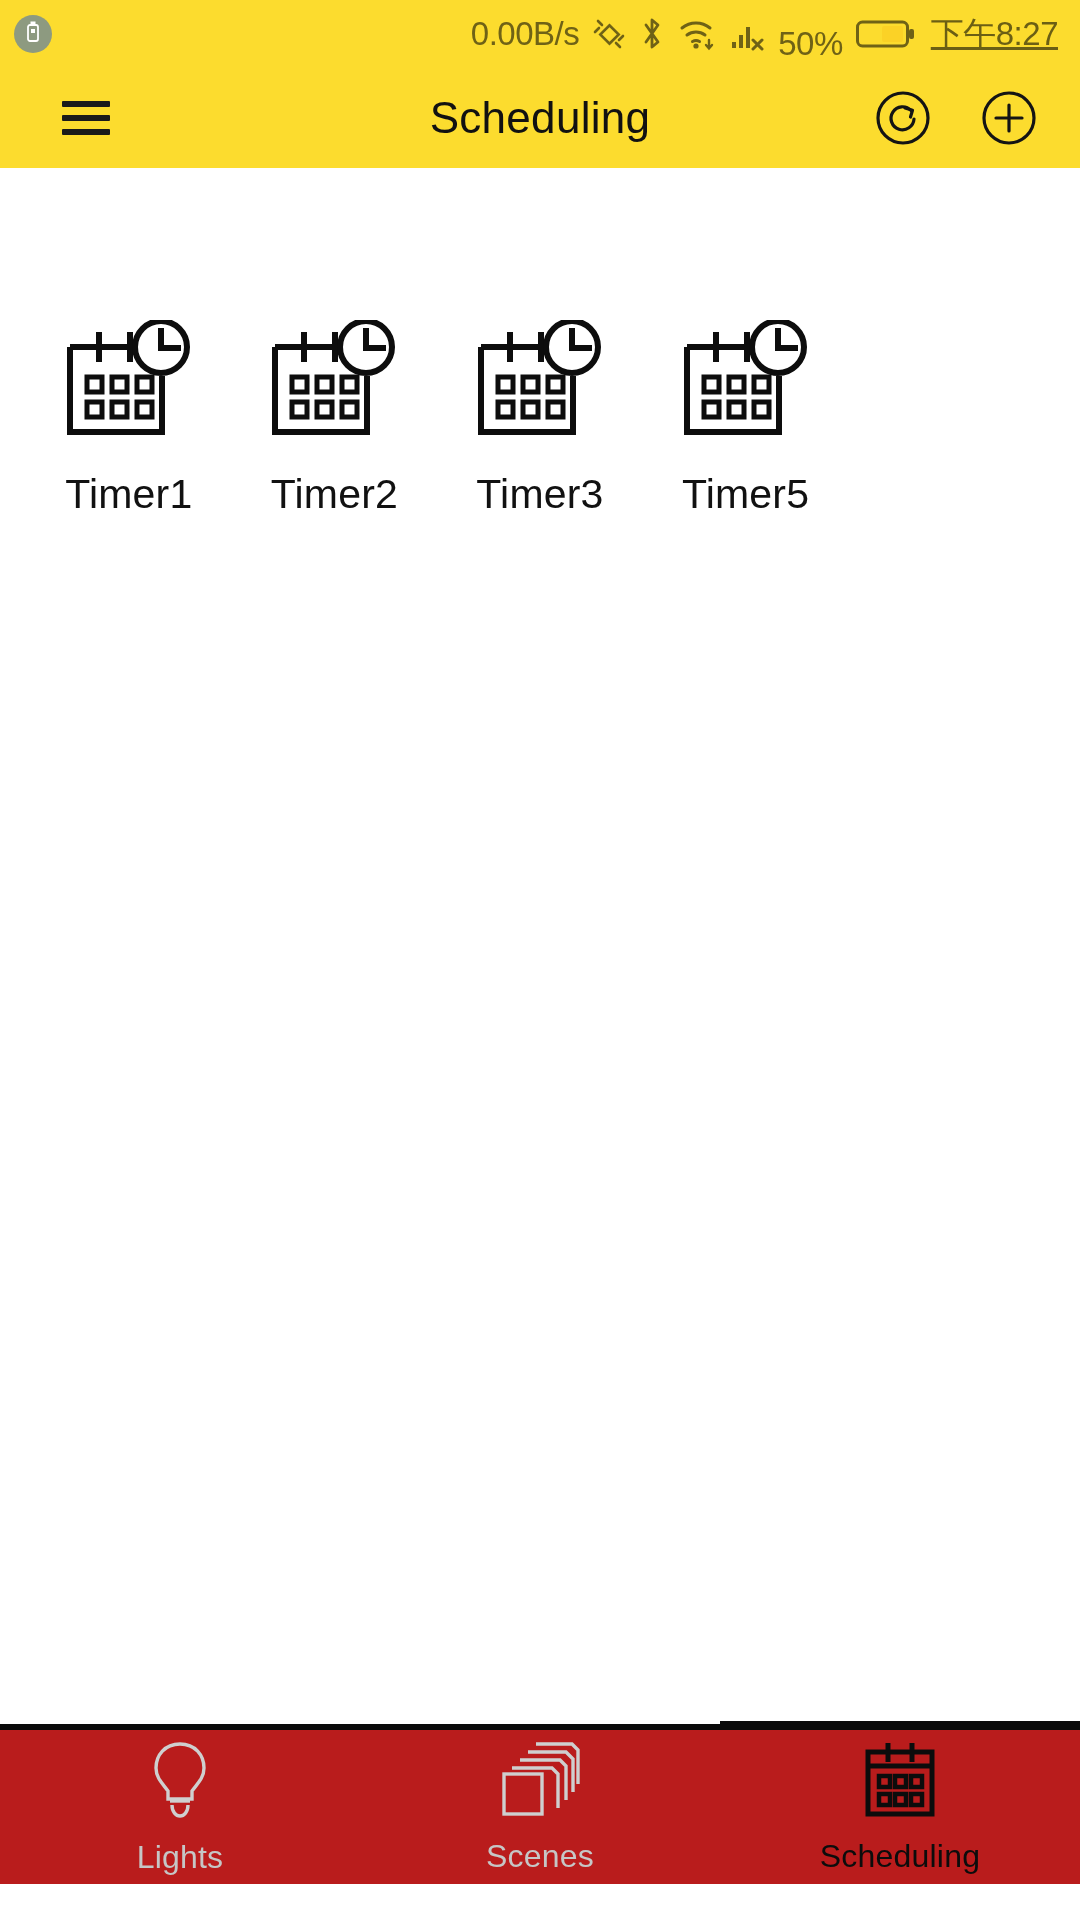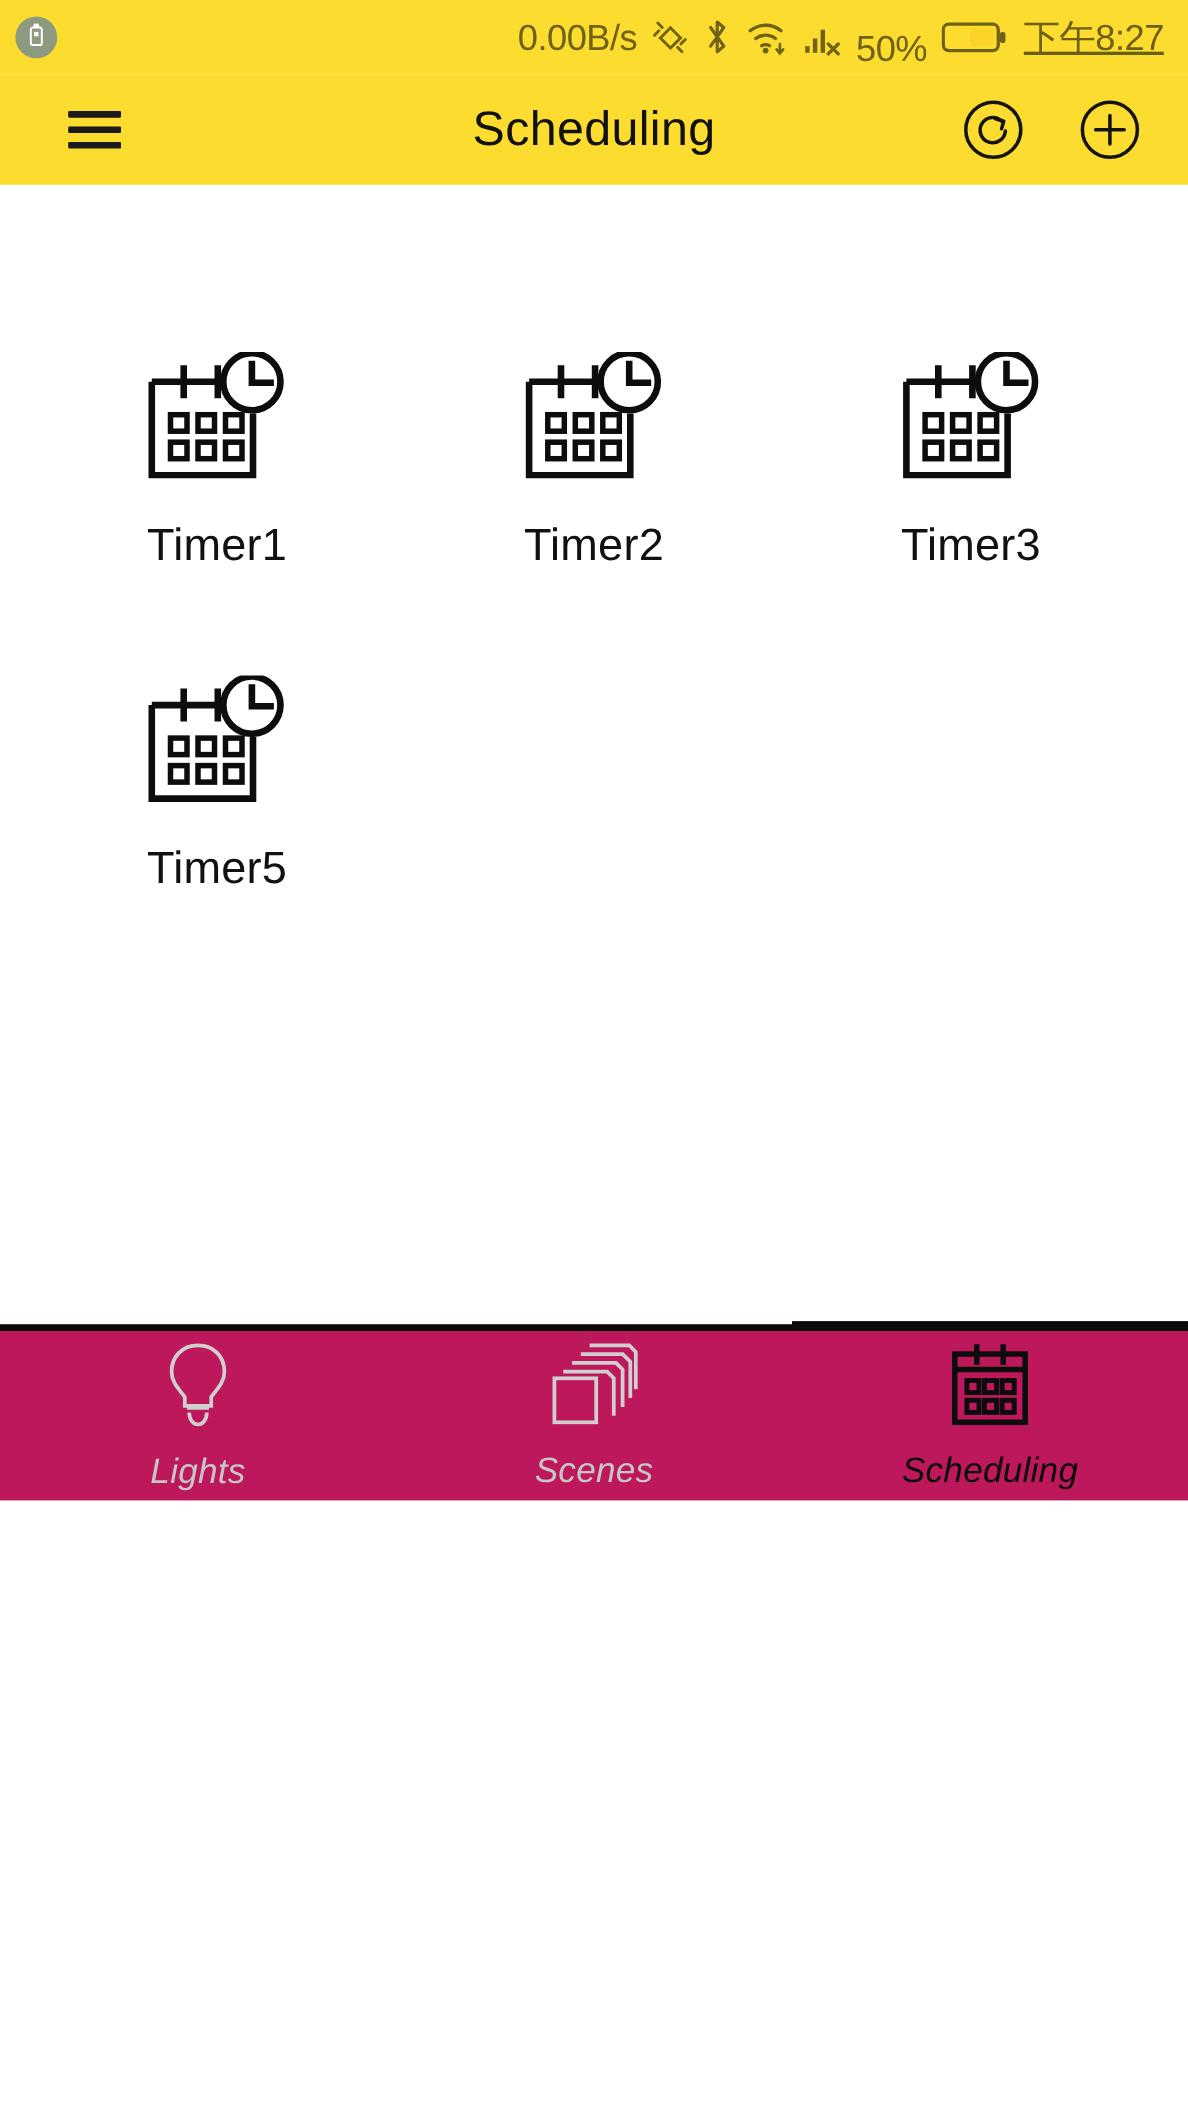--- a/index.html
+++ b/index.html
@@ -4,21 +4,21 @@
 <style>
   * { margin:0; padding:0; box-sizing:border-box; }
   html, body {
     width:1080px; height:1920px;
     background:#ffffff;
     font-family:"Liberation Sans", sans-serif;
     overflow:hidden;
   }
   .screen {
     position:relative;
-    width:1080px; height:1364px;
+    width:1080px; height:1884px;
     background:#ffffff;
     display:flex;
     flex-direction:column;
   }
 
   
   .status-bar {
     height:68px;
     background:#FCDC2E;
     display:flex;
@@ -104,21 +104,21 @@
 
   
   .content {
     flex:1 1 auto;
     background:#ffffff;
     padding:152px 0 0 0;
     overflow:hidden;
   }
   .timer-grid {
     display:grid;
-    grid-template-columns:repeat(3, 1fr);
+    grid-template-columns:repeat(5, 1fr);
     row-gap:95px;
     padding:0 26px;
   }
   .timer-cell {
     display:flex;
     flex-direction:column;
     align-items:center;
     cursor:pointer;
   }
   .timer-cell .cal-icon { margin-bottom:32px; }
@@ -126,24 +126,23 @@
     font-size:41px;
     color:#111111;
     letter-spacing:0.2px;
   }
   .timer-cell.empty { visibility:hidden; }
 
   
   .bottom-nav {
     flex:none;
     height:160px;
-    background:#be185d;
+    background:#b91c1c;
     display:flex;
     position:relative;
-    font-style:italic;
   }
   .nav-top-line {
     position:absolute;
     top:0; left:0; right:0;
     height:6px;
     display:flex;
   }
   .nav-line-seg { background:#0a0a0a; height:6px; }
   .nav-line-seg.active { height:9px; margin-top:-3px; }
   .nav-item {

